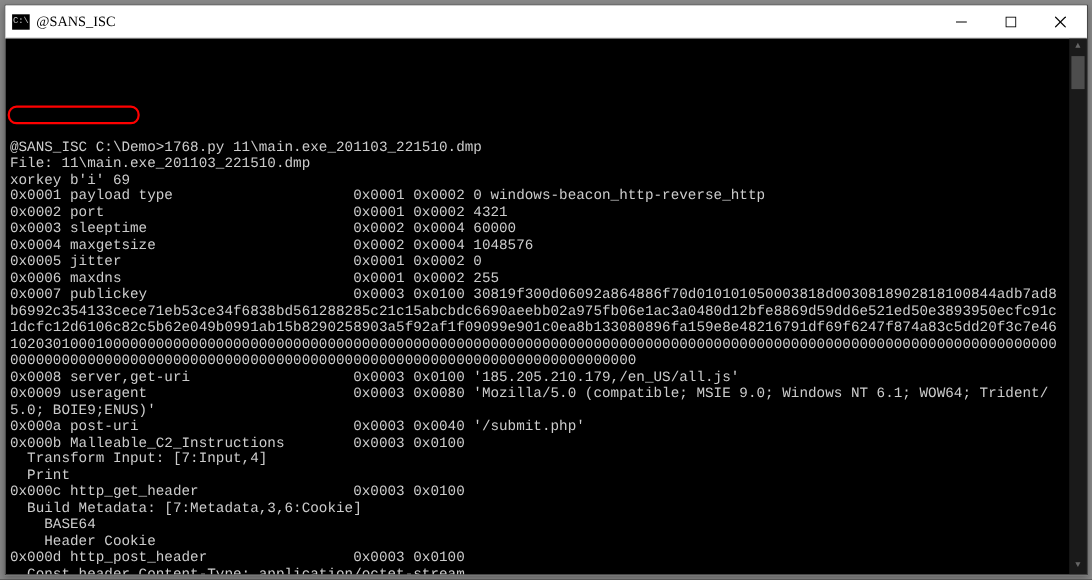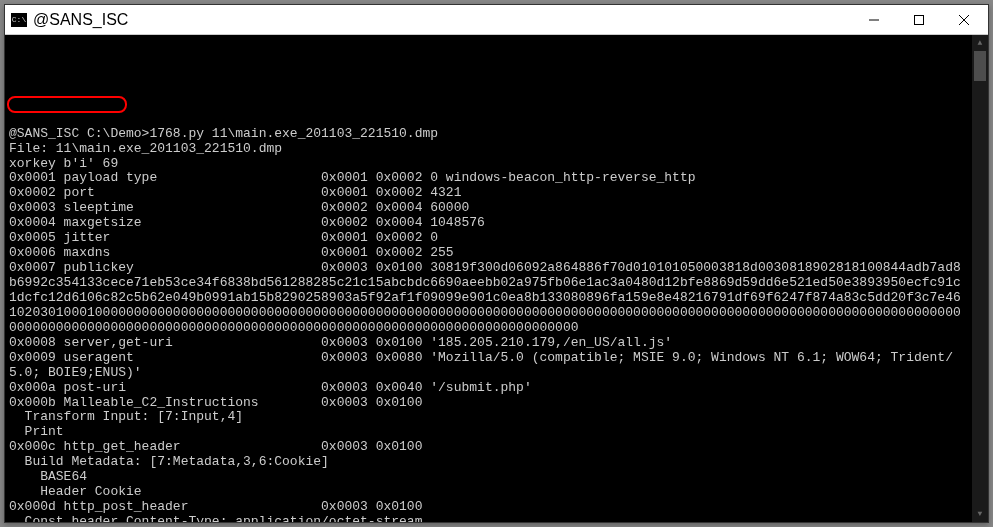--- a/index.html
+++ b/index.html
@@ -42,22 +42,22 @@
       width: 16px;
       height: 14px;
       background: #000;
       color: #ccc;
       display: inline-flex;
       align-items: center;
       justify-content: center;
       font-size: 8px;
     }
     .title-text {
-      font-family: Liberation Sans, sans-serif;
-      font-size: 16px;
+      font-family: Liberation Serif, serif;
+      font-size: 13px;
       color: #000;
     }
     .window-controls {
       display: flex;
     }
     .win-btn {
       width: 45px;
       height: 29px;
       display: flex;
       align-items: center;

